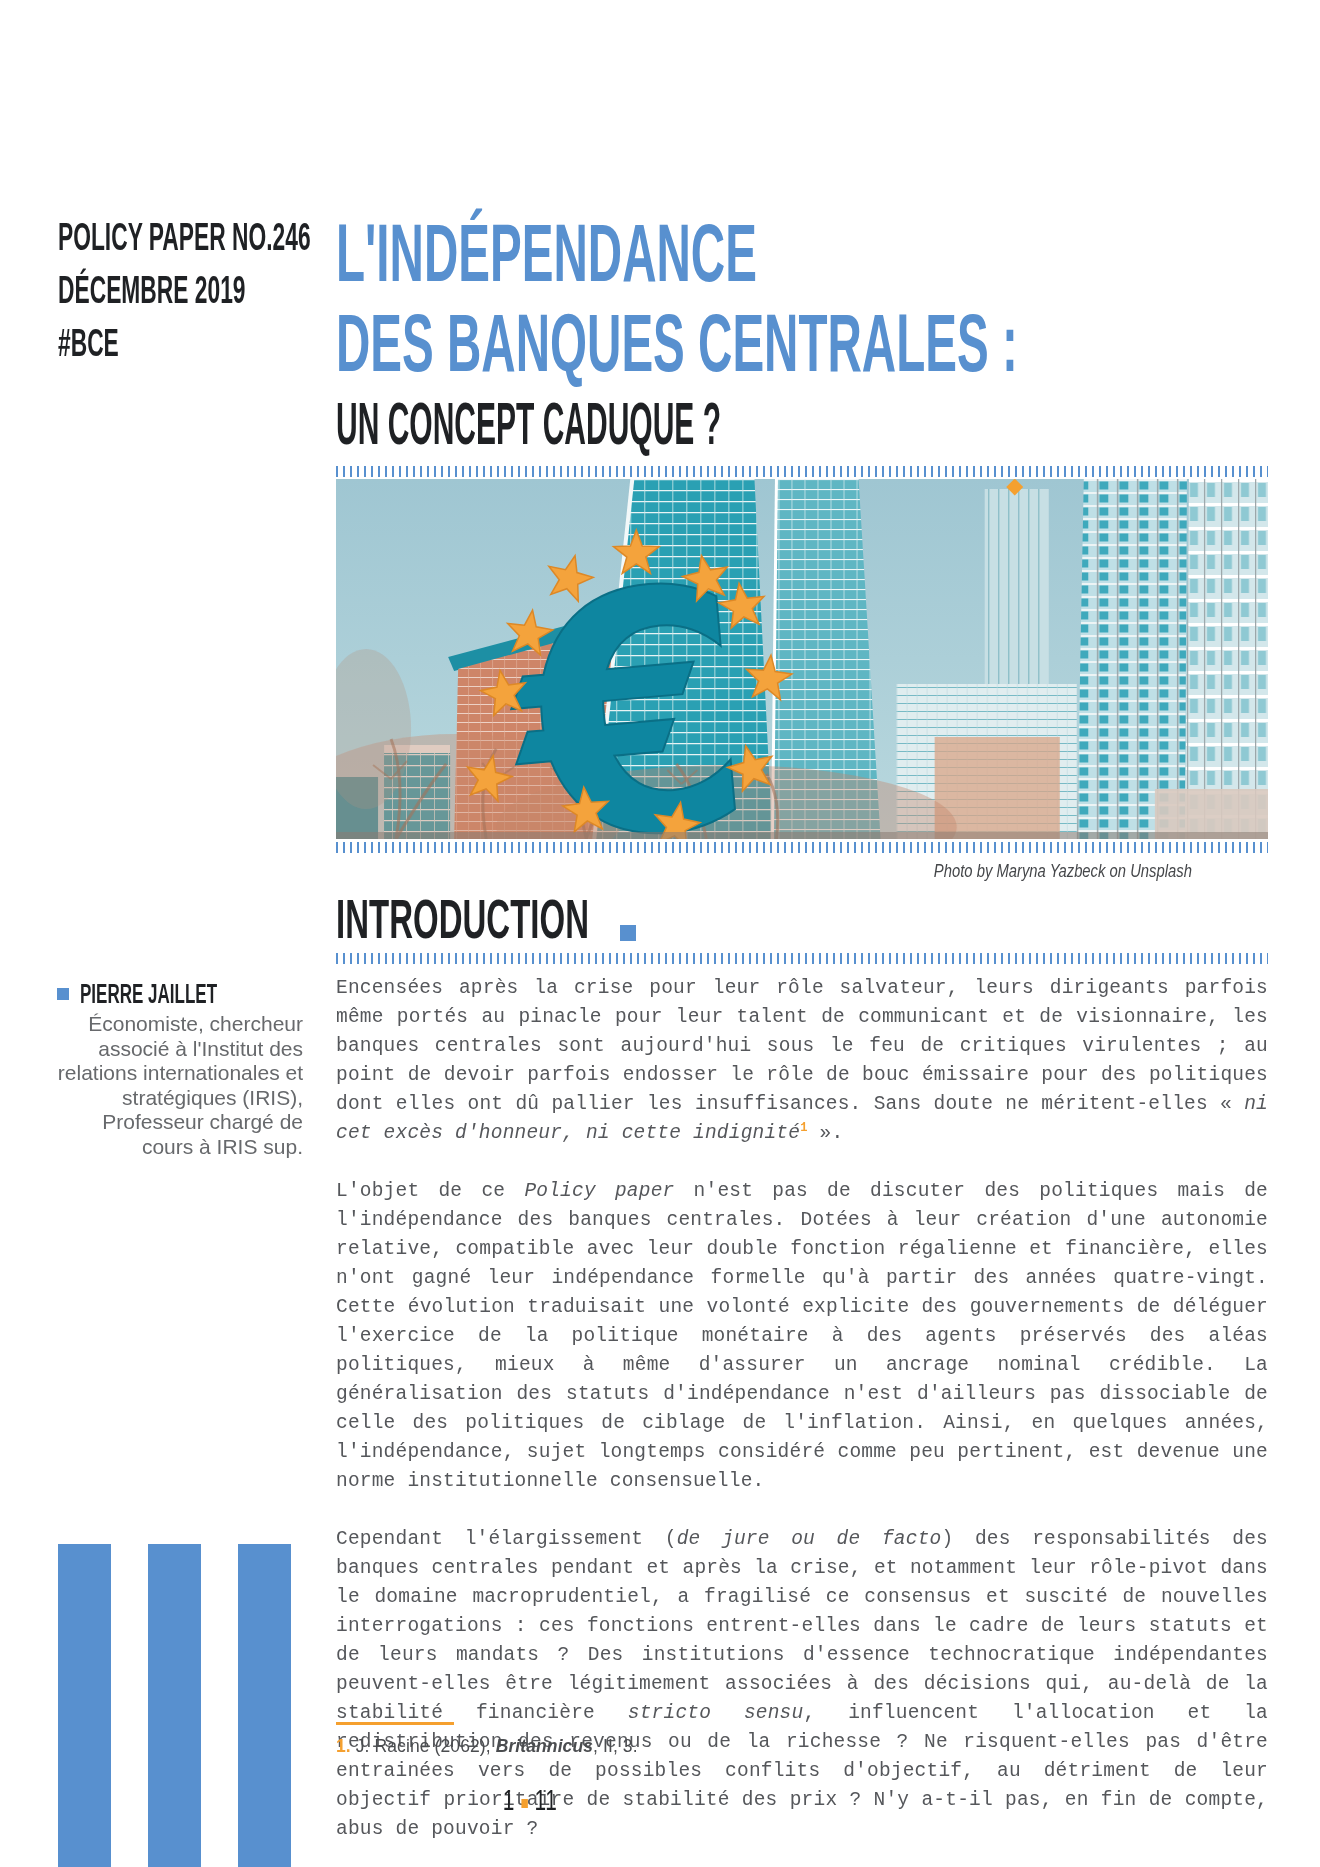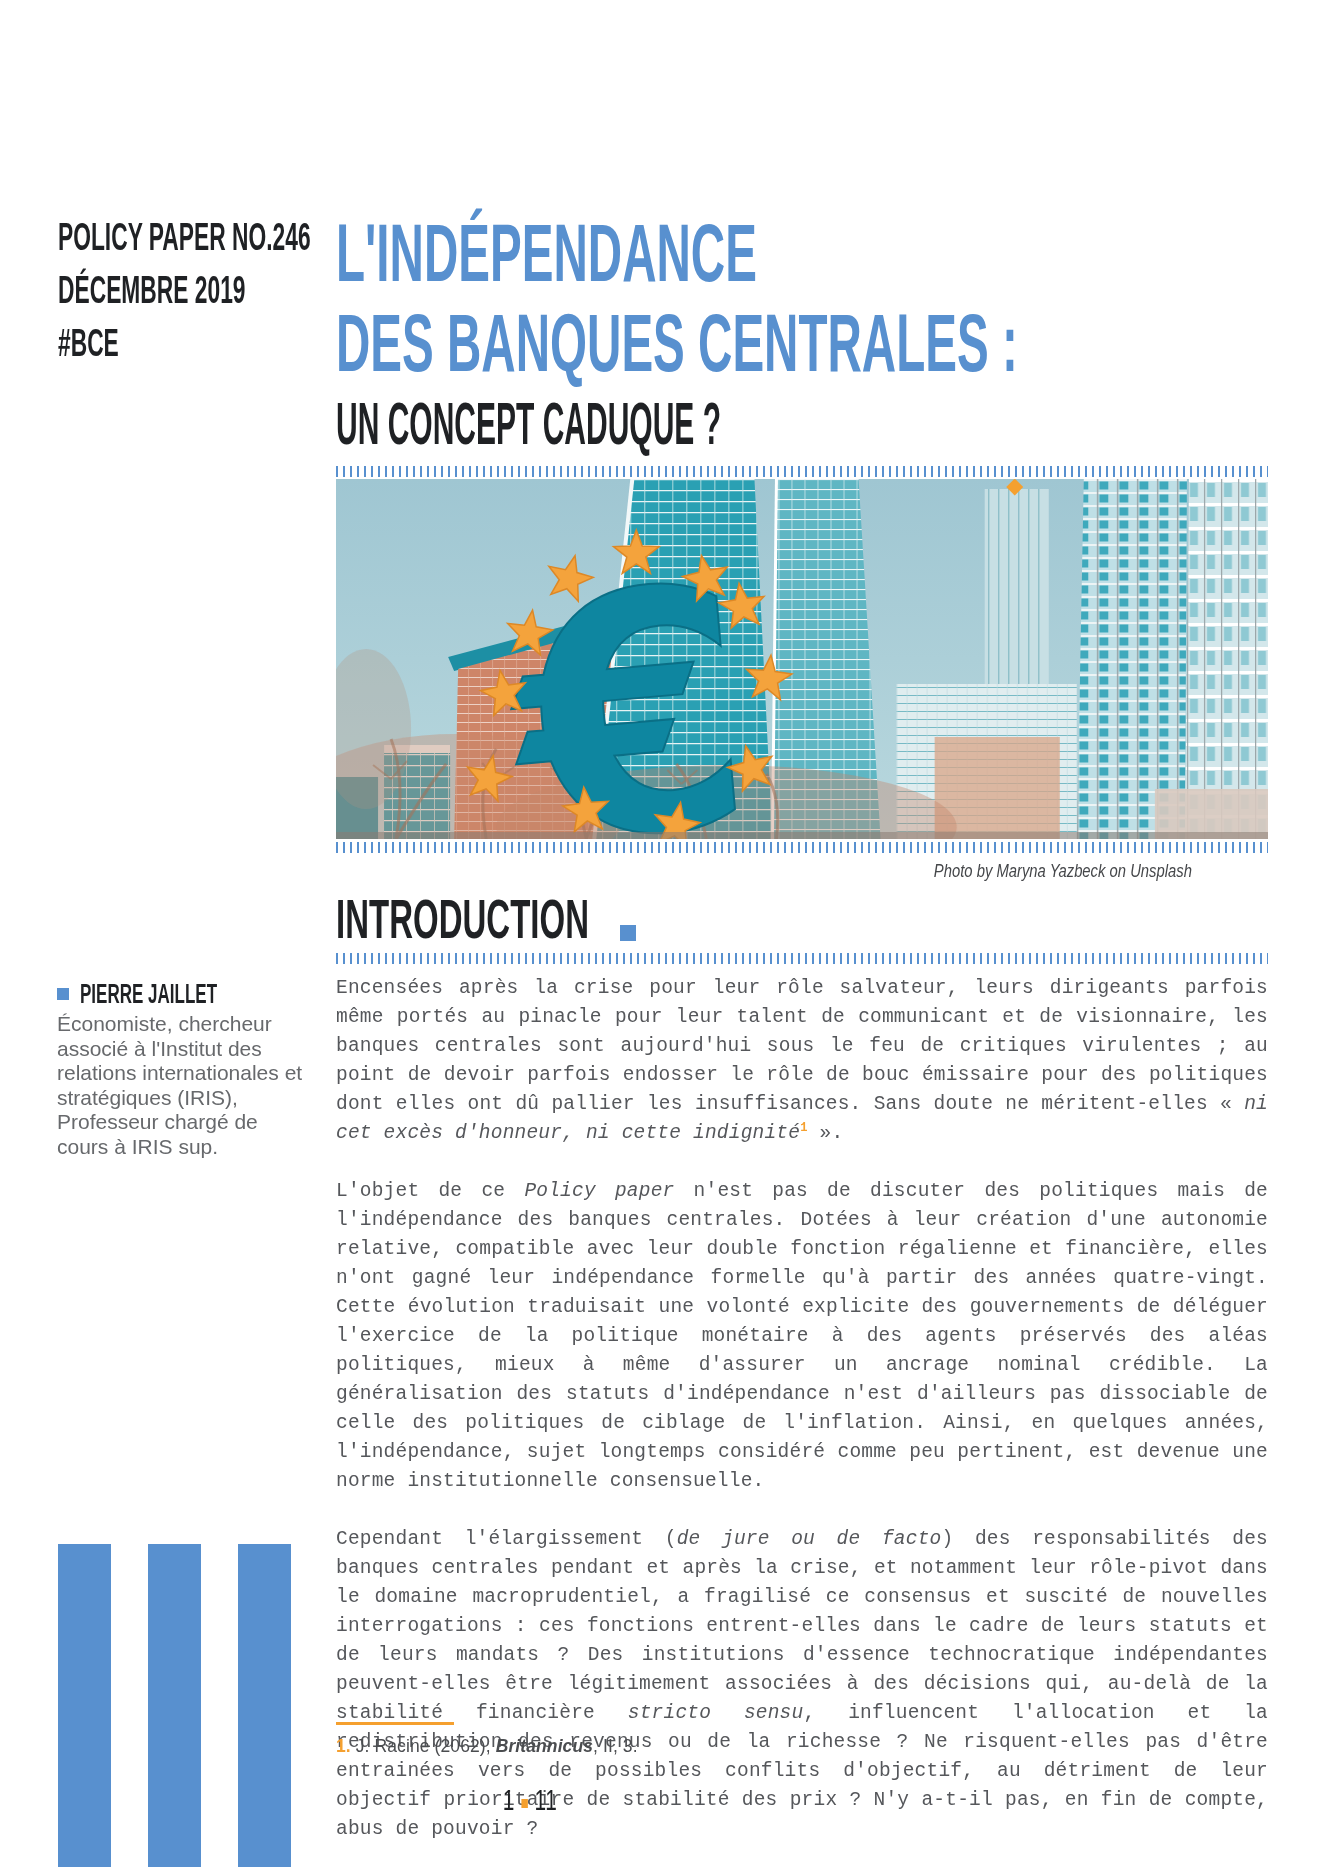--- a/index.html
+++ b/index.html
@@ -40,21 +40,21 @@
   
   .hero{position:absolute;left:336px;top:479px;width:932px;height:360px;overflow:hidden}
   .credit{position:absolute;top:860px;right:128px;color:var(--credit);font-size:19px;font-style:italic;
     white-space:nowrap;transform:scaleX(.78);transform-origin:100% 0;}
   
   .section-heading{position:absolute;left:336px;top:892px;color:var(--ink);font-size:55px;line-height:55px;}
   .sq{position:absolute;background:var(--accent)}
   
   .author-name{position:absolute;left:80px;top:981px;color:var(--ink);font-size:27px;line-height:27px;transform:scaleX(.63);transform-origin:0 0;font-weight:bold;white-space:nowrap}
   .author-bio{position:absolute;left:57px;top:1012px;width:246px;color:var(--muted);
-    font-size:21px;line-height:24.5px;}
+    font-size:21px;line-height:24.5px;text-align:right;}
   
   .copy{position:absolute;left:336px;top:974px;width:932px;color:var(--body);
     font-size:19.5px;line-height:29px;text-align:justify;letter-spacing:.2px;font-family:Liberation Mono, monospace;}
   .copy p{margin-bottom:29px}
   .copy sup{font-size:.62em;font-weight:bold;vertical-align:super;line-height:0}
   
   .footnote-rule{position:absolute;left:336px;top:1722px;width:118px;height:3px;background:var(--orange)}
   .footnote{position:absolute;left:336px;top:1736px;color:#4B4D50;font-size:17.5px;letter-spacing:.1px}
   
   .pagenum{position:absolute;left:0;top:1784px;width:1060px;text-align:center;color:var(--ink);

